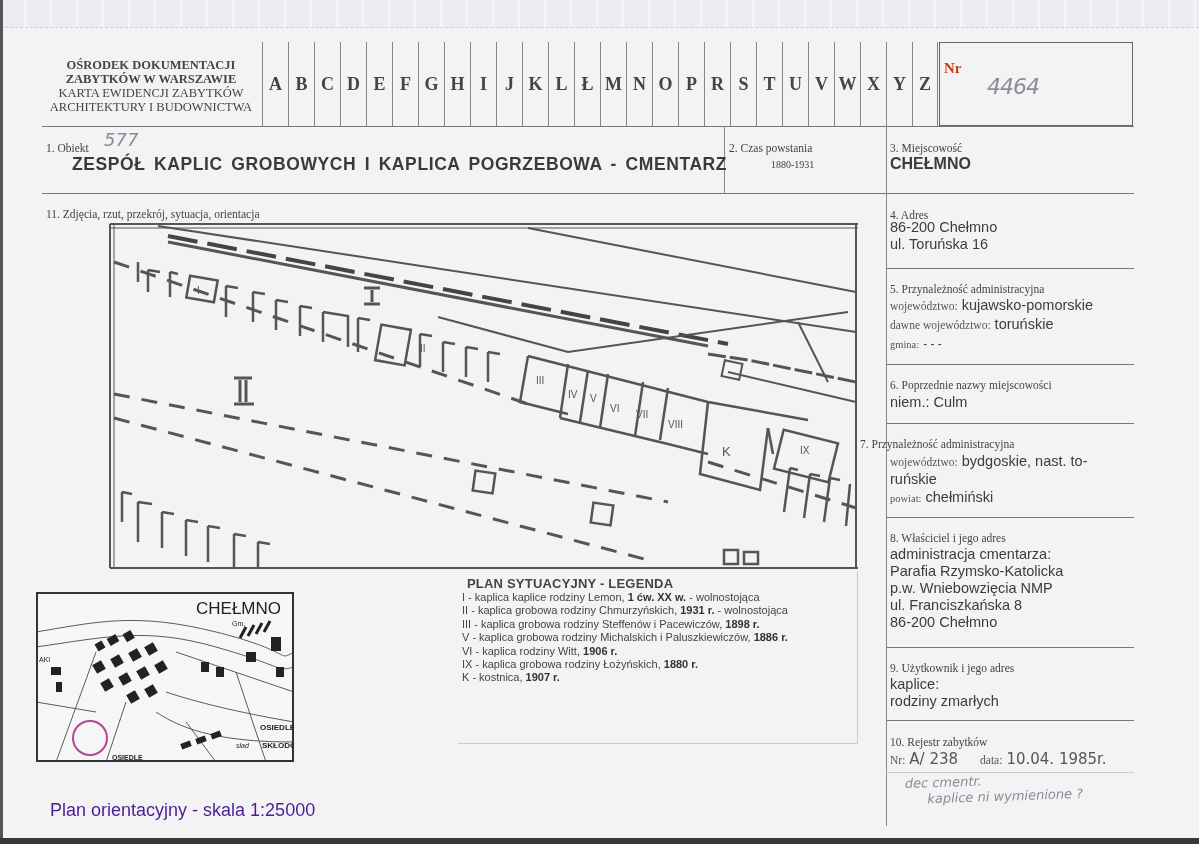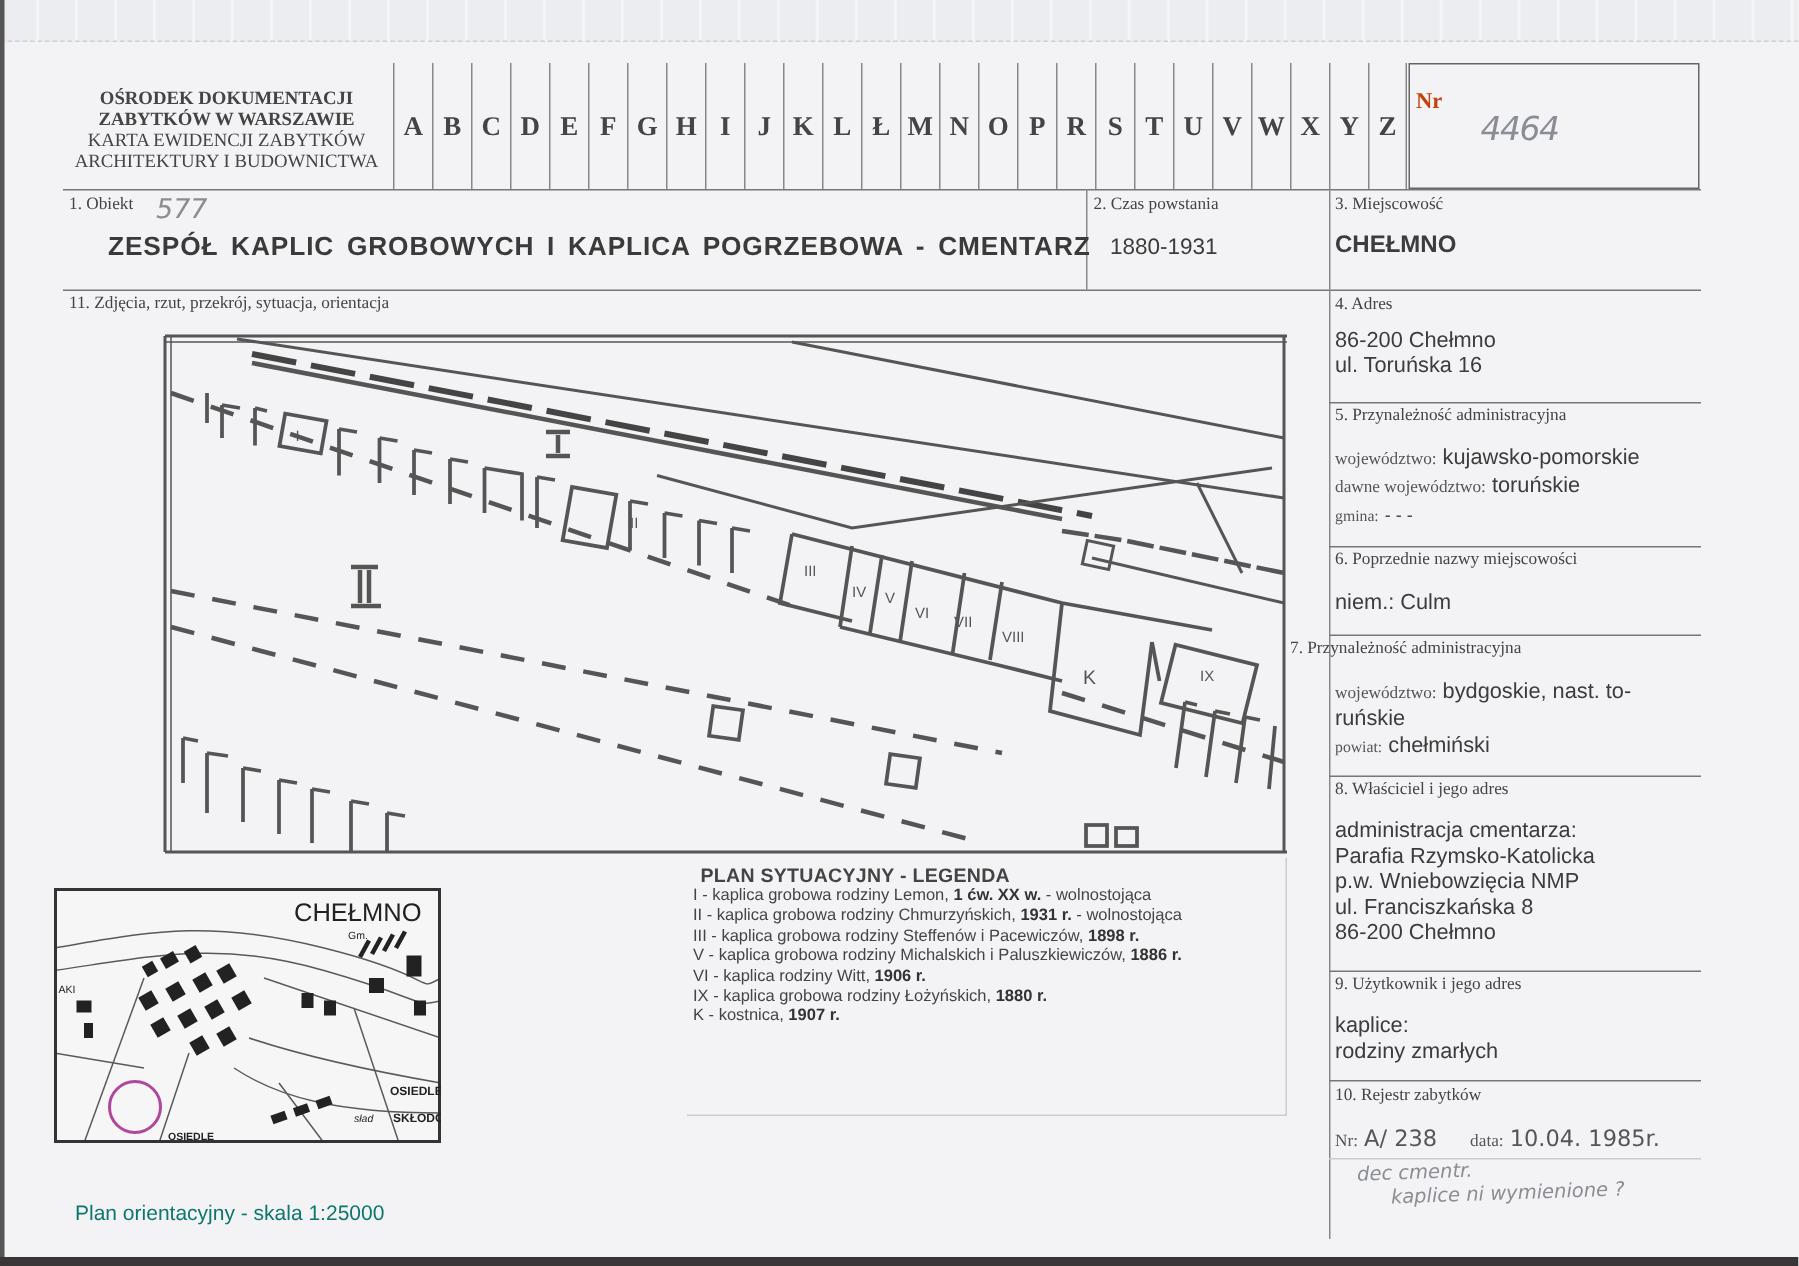--- a/index.html
+++ b/index.html
@@ -41,41 +41,41 @@
   .letters .letter:last-child { border-right: 1px solid #888; }
   .nr-box {
     left: 939px; top: 42px; width: 194px; height: 84px; border: 1px solid #666;
   }
   .nr-label { left: 944px; top: 60px; font-weight: bold; font-size: 15px; color: #c2410c; }
   .nr-value {
     left: 975px; top: 74px; font-family: "DejaVu Sans", sans-serif;
     font-size: 22px; color: #8a8d93; font-style: italic; font-weight: 200; letter-spacing: -1px; margin-left: 12px;
   }
 
-  .label { font-size: 11.5px; color: #444; white-space: nowrap; }
+  .label { font-size: 11.5px; color: #444; white-space: nowrap; margin-top: 12px; }
   .hand { font-family: "DejaVu Sans", sans-serif; color: #8a8d93; font-style: italic; }
   .sans { font-family: "Liberation Sans", sans-serif; color: #3c3c3c; }
   .big-title {
     left: 72px; top: 154px; font-family: "Liberation Sans", sans-serif; font-weight: bold;
     font-size: 17.5px; color: #3a3a3a; letter-spacing: 0.6px; word-spacing: 3px;
   }
   .field-val { font-family: "Liberation Sans", sans-serif; font-size: 14.5px; color: #3c3c3c; line-height: 17px; }
   .small-serif { font-size: 11.5px; color: #555; }
 
   
   .site-plan { left: 108px; top: 222px; width: 752px; height: 348px; }
   .orient-map { left: 36px; top: 592px; width: 258px; height: 170px; }
 
   .legend { left: 462px; top: 576px; width: 396px; font-family: "Liberation Sans", sans-serif; color: #444; }
   .legend-title { font-weight: bold; font-size: 13px; margin-left: 5px; letter-spacing: 0.2px; }
   .legend-item { font-size: 11px; line-height: 13.4px; white-space: nowrap; }
   .legend-item b { color: #333; }
   .legend-box { left: 458px; top: 572px; width: 400px; height: 172px; border-right: 1px solid #ccc; border-bottom: 1px solid #ccc; }
 
-  .map-caption { left: 50px; top: 800px; font-family: "Liberation Sans", sans-serif; font-size: 14px; color: #0f766e; }
+  .map-caption { left: 50px; top: 800px; font-family: "Liberation Sans", sans-serif; font-size: 18px; color: #4c1d95; }
 </style>
 </head>
 <body>
 
 <div class="page-edge-top"></div>
 <div class="page-edge-left"></div>
 <div class="page-edge-bottom"></div>
 
 <div class="abs org">
   <div class="b">OŚRODEK DOKUMENTACJI</div>
@@ -127,21 +127,21 @@
 <div class="hline" style="left:886px; top:517px; width:248px;"></div>
 <div class="hline" style="left:886px; top:647px; width:248px;"></div>
 <div class="hline" style="left:886px; top:720px; width:248px;"></div>
 <div class="hline" style="left:886px; top:772px; width:248px; background:#ccc;"></div>
 
 <div class="abs label" style="left:46px; top:130px;">1. Obiekt</div>
 <div class="abs hand" style="left:104px; top:129px; font-size:18px;">577</div>
 <div class="abs big-title">ZESPÓŁ KAPLIC GROBOWYCH I KAPLICA POGRZEBOWA - CMENTARZ</div>
 
 <div class="abs label" style="left:729px; top:130px;">2. Czas powstania</div>
-<div class="abs field-val" style="left:740px; top:156px; font-size:15px;">1880-1931</div>
+<div class="abs field-val" style="left:771px; top:156px; font-size:10px;font-family:Liberation Serif, serif;">1880-1931</div>
 
 <div class="abs label" style="left:890px; top:130px;">3. Miejscowość</div>
 <div class="abs field-val" style="left:890px; top:155px; font-weight:bold; font-size:16px;">CHEŁMNO</div>
 
 <div class="abs label" style="left:46px; top:196px;">11. Zdjęcia, rzut, przekrój, sytuacja, orientacja</div>
 
 <div class="abs label" style="left:890px; top:197px;">4. Adres</div>
 <div class="abs field-val" style="left:890px; top:219px;">
   <div>86-200 Chełmno</div>
   <div>ul. Toruńska 16</div>
@@ -295,21 +295,21 @@
     <text x="560" y="206">VIII</text>
     <text x="614" y="234" font-size="13">K</text>
     <text x="692" y="232">IX</text>
   </g>
 </svg>
 
 <div class="abs legend-box"></div>
 <div class="abs legend">
   <div class="legend-title">PLAN SYTUACYJNY  -  LEGENDA</div>
   <div id="legend-items">
-      <div class="legend-item"><span>I - kaplica grobowa rodziny Lemon, </span><b>1 ćw. XX w.</b><span> - wolnostojąca</span></div>
+      <div class="legend-item"><span>I - kaplica kaplice rodziny Lemon, </span><b>1 ćw. XX w.</b><span> - wolnostojąca</span></div>
       <div class="legend-item"><span>II - kaplica grobowa rodziny Chmurzyńskich, </span><b>1931 r.</b><span> - wolnostojąca</span></div>
       <div class="legend-item"><span>III - kaplica grobowa rodziny Steffenów i Pacewiczów, </span><b>1898 r.</b><span></span></div>
       <div class="legend-item"><span>V - kaplica grobowa rodziny Michalskich i Paluszkiewiczów, </span><b>1886 r.</b><span></span></div>
       <div class="legend-item"><span>VI - kaplica rodziny Witt, </span><b>1906 r.</b><span></span></div>
       <div class="legend-item"><span>IX - kaplica grobowa rodziny Łożyńskich, </span><b>1880 r.</b><span></span></div>
       <div class="legend-item"><span>K - kostnica, </span><b>1907 r.</b><span></span></div>
     </div>
 </div>
 
 <svg class="abs orient-map" viewBox="0 0 258 170" width="258" height="170">

